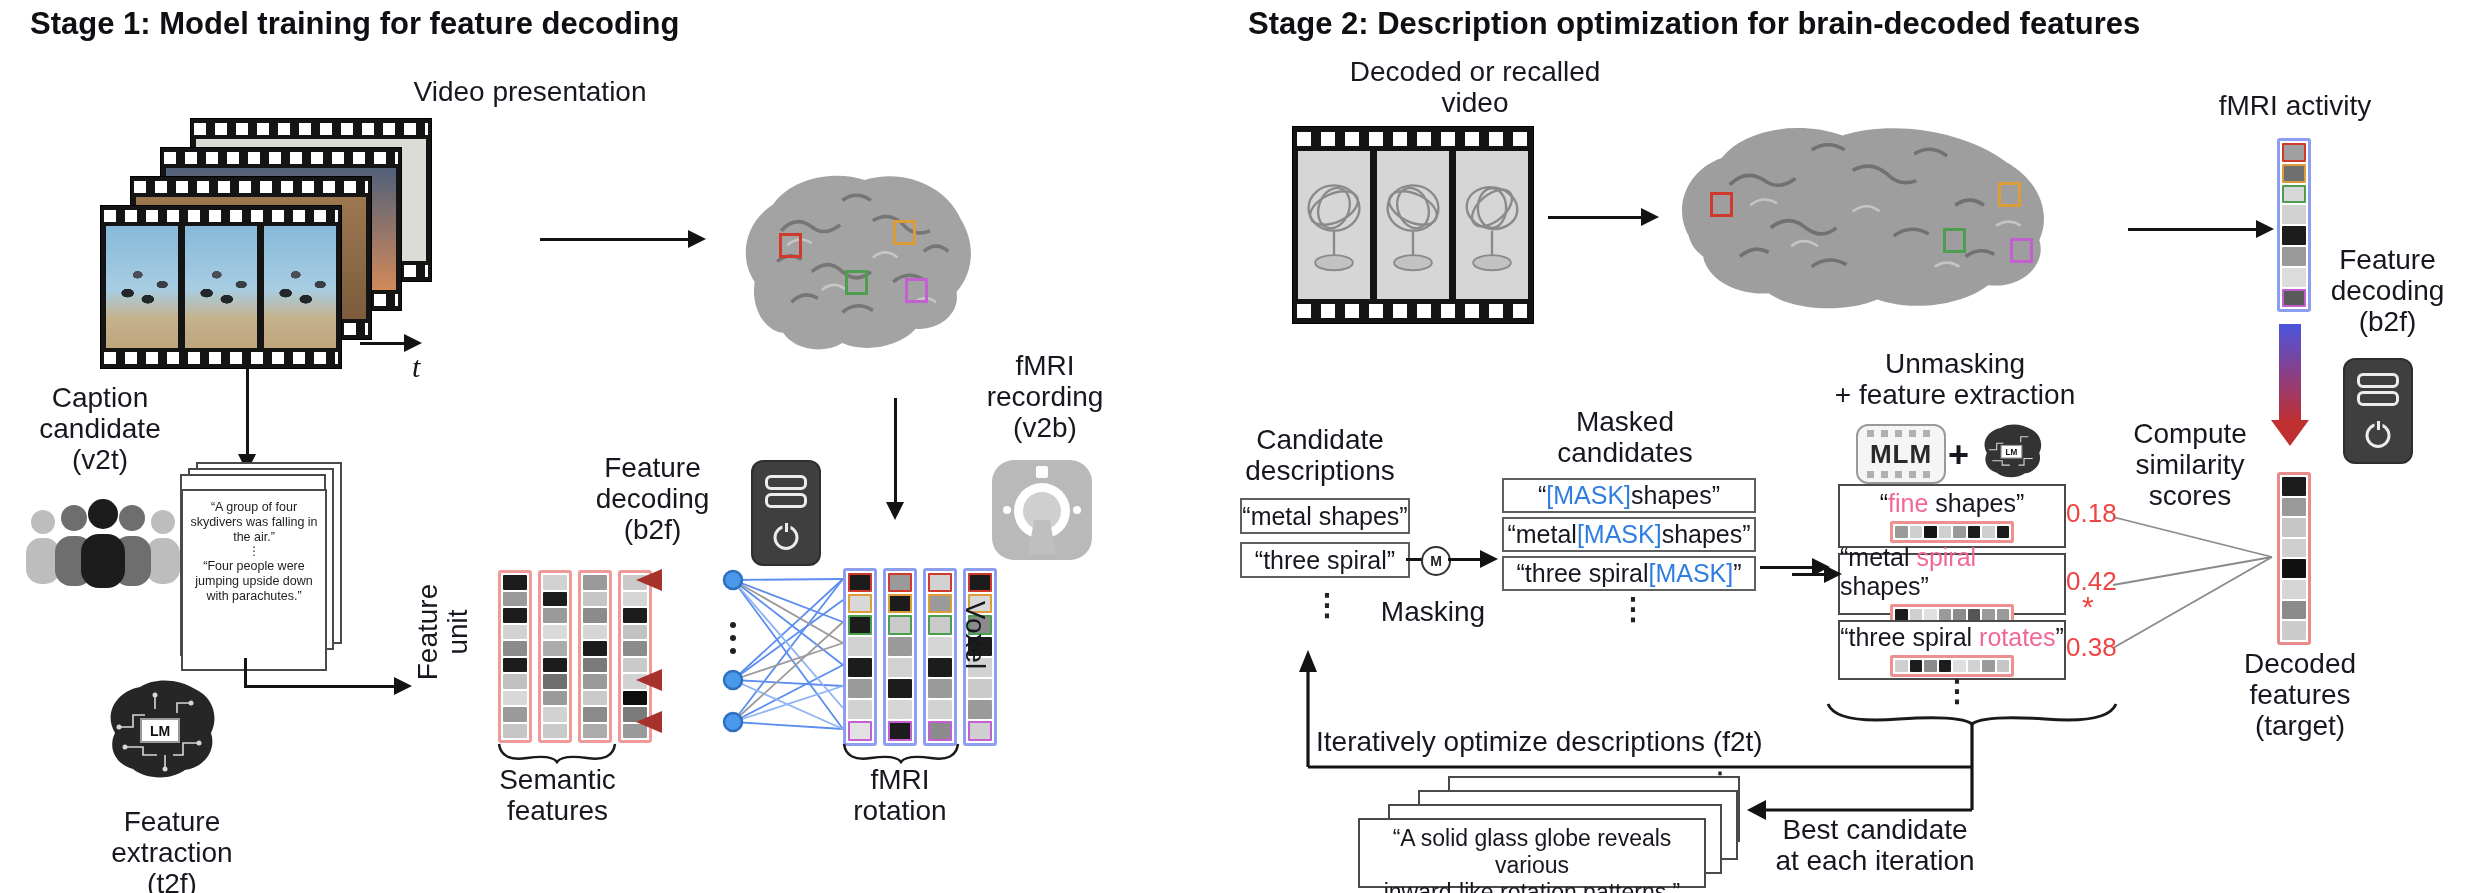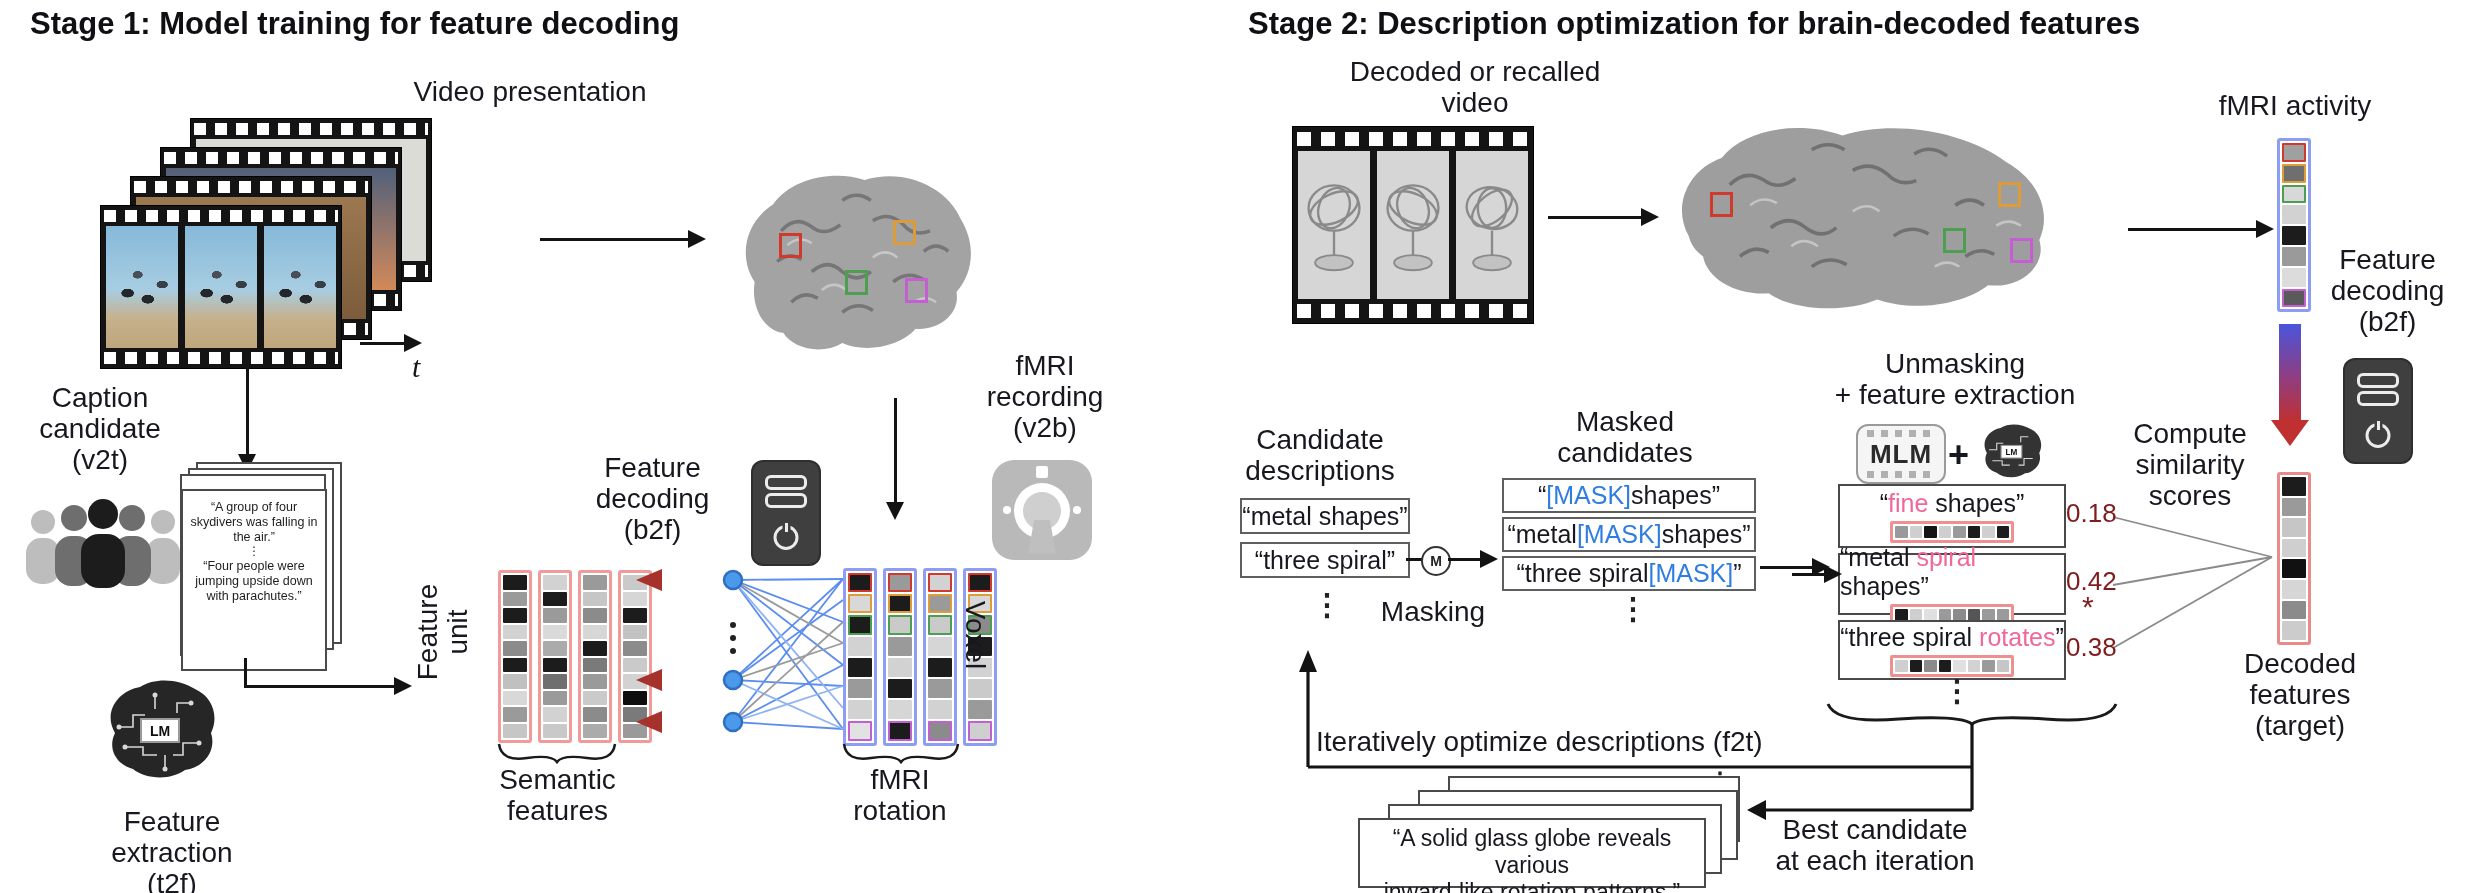--- a/index.html
+++ b/index.html
@@ -36,21 +36,21 @@
   .sem .mcol{width:24px;} .sem .cell{height:14.5px;}
   .fm1 .mcol{width:24px;} .fm1 .cell{height:19.2px;}
   .fm2 .mcol{width:24px;} .fm2 .cell{height:18.8px;}
   .dec .mcol{width:24px;} .dec .cell{height:18.6px;}
   .strip{display:flex;gap:2px;padding:2px;border:3px solid #ef9090;border-radius:2px;background:#fff;}
   .strip .cell{width:12.5px;height:12px;}
   
   .tbox{position:absolute;background:#fff;border:2px solid #5f5f5f;display:flex;align-items:center;justify-content:center;font-size:25px;color:#17171f;white-space:nowrap;}
   .rbox{position:absolute;background:#fff;border:2px solid #4a4a4a;display:flex;flex-direction:column;align-items:center;justify-content:center;gap:3px;font-size:25px;}
   .mask{color:#2f7de1;} .pink{color:#f2679a;}
-  .score{position:absolute;font-size:26px;color:#7f1d1d;}
+  .score{position:absolute;font-size:26px;color:#ef4444;}
   .card{position:absolute;background:#fff;border:2px solid #4a4a4a;}
   .cap{font-size:12.5px;line-height:15px;text-align:center;color:#1d1d1d;padding:9px 5px 0 5px;}
   .capdots{font-size:12px;text-align:center;line-height:12px;color:#1d1d1d;}
   .final{font-size:23px;line-height:27px;text-align:center;padding-top:5px;color:#17171f;}
   
   .tower{position:absolute;width:66px;height:102px;background:#3f3f3f;border-radius:10px;box-shadow:0 0 0 2px #2e2e2e;}
   .slot{position:absolute;left:50%;transform:translateX(-50%);width:36px;height:9px;border:3px solid #ececec;border-radius:6px;}
   .pwr{position:absolute;left:50%;transform:translateX(-50%);bottom:14px;width:19px;height:19px;border:3px solid #ececec;border-radius:50%;}
   .pwr::before{content:"";position:absolute;left:50%;top:-5px;transform:translateX(-50%);width:3px;height:9px;background:#ececec;box-shadow:0 0 0 2.5px #3f3f3f;}
   .mlm{position:absolute;width:86px;height:56px;border:2.5px solid #9a9a9a;border-radius:12px;background:#f5f5f5;

